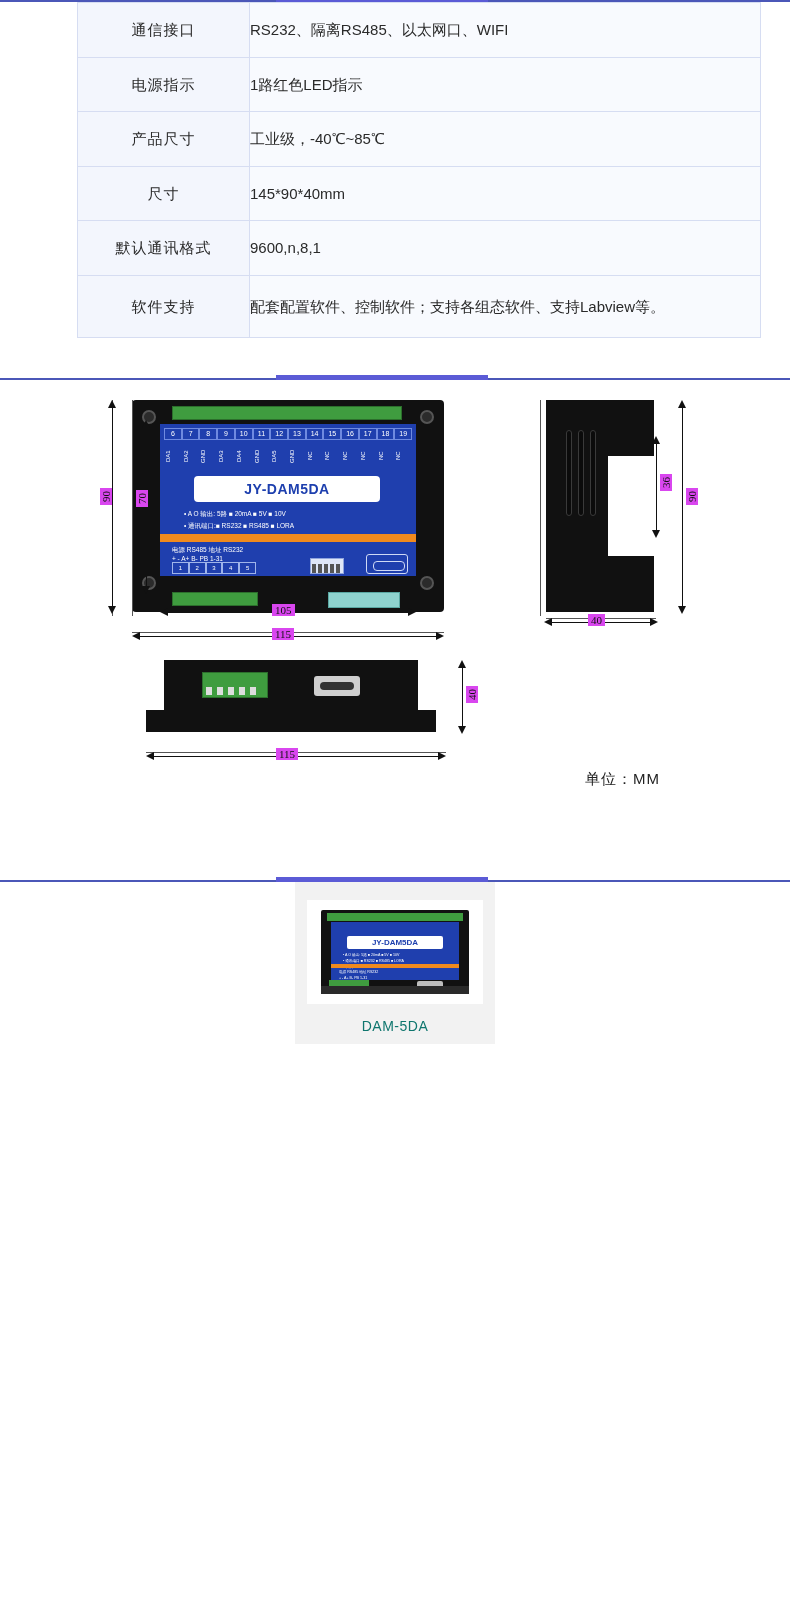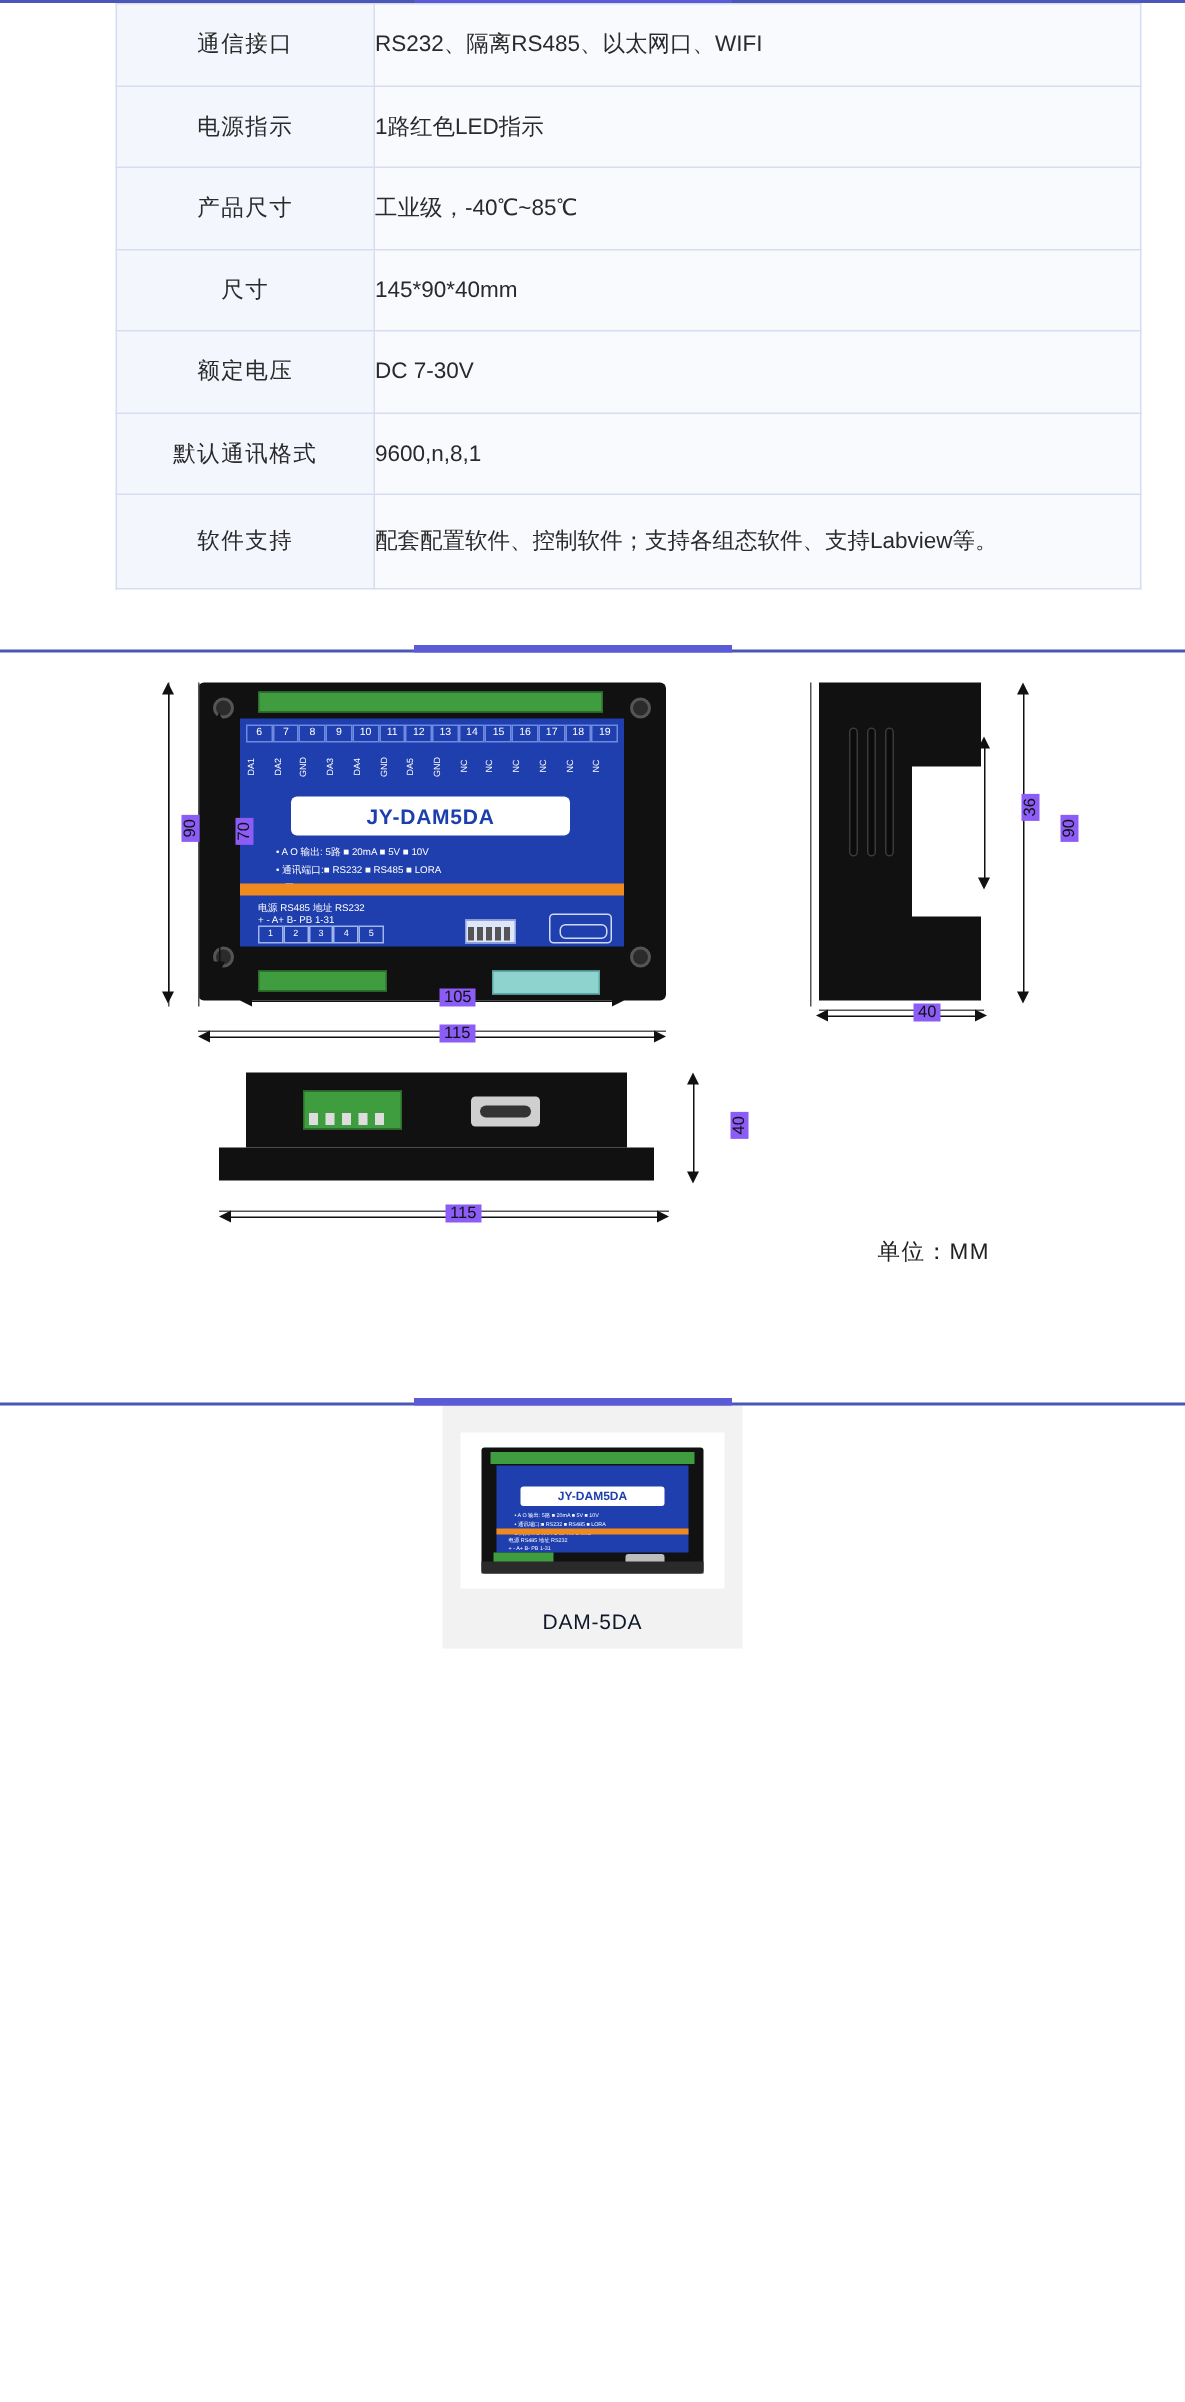--- a/index.html
+++ b/index.html
@@ -185,22 +185,22 @@
   }
 
   
   .dl { position: absolute; background: #111; }
   .dl.h { height: 1px; }
   .dl.v { width: 1px; }
   .ext { position: absolute; background: #555; }
   .ext.v { width: 1px; }
   .ext.h { height: 1px; }
   .dtxt {
-    position: absolute; font-size: 11px; color: #111; background: #8b5cf6;
-    padding: 0 3px; font-family: Liberation Sans, sans-serif; margin-left: 21px;
+    position: absolute; font-size: 11px; color: #111; background: #d946ef;
+    padding: 0 3px; font-family: Liberation Serif, serif;
   }
   .dtxt.rot { writing-mode: vertical-rl; transform: rotate(180deg); padding: 3px 0; }
   .arrow {
     position: absolute; width: 0; height: 0;
   }
   .ar-l { border-top: 4px solid transparent; border-bottom: 4px solid transparent; border-right: 8px solid #111; }
   .ar-r { border-top: 4px solid transparent; border-bottom: 4px solid transparent; border-left: 8px solid #111; }
   .ar-u { border-left: 4px solid transparent; border-right: 4px solid transparent; border-bottom: 8px solid #111; }
   .ar-d { border-left: 4px solid transparent; border-right: 4px solid transparent; border-top: 8px solid #111; }
 
@@ -246,21 +246,21 @@
     position: absolute; left: 0; bottom: 0; width: 148px; height: 8px; background: #2a2a2a;
   }
   .ph-pins {
     position: absolute; left: 8px; top: 70px; width: 40px; height: 10px; background: #3f9c3f;
   }
   .ph-db9 {
     position: absolute; left: 96px; top: 71px; width: 26px; height: 9px;
     background: #bdbdbd; border-radius: 2px;
   }
   .photo-caption {
-    text-align: center; font-size: 14px; color: #0f172a; padding-top: 14px;
+    text-align: center; font-size: 14px; color: #0f766e; padding-top: 14px;
     letter-spacing: 0.5px;
   }
 </style>
 </head>
 <body>
 
 <div class="page">
 
   <div class="section">
     <div class="rule-top">
@@ -278,24 +278,20 @@
             <td class="k">电源指示</td>
             <td class="v">1路红色LED指示</td>
           </tr>
           <tr>
             <td class="k">产品尺寸</td>
             <td class="v">工业级，-40℃~85℃</td>
           </tr>
           <tr>
             <td class="k">尺寸</td>
             <td class="v">145*90*40mm</td>
-          </tr>
-          <tr>
-            <td class="k">额定电压</td>
-            <td class="v">DC 7-30V</td>
           </tr>
           <tr>
             <td class="k">默认通讯格式</td>
             <td class="v">9600,n,8,1</td>
           </tr>
           <tr class="tall">
             <td class="k">软件支持</td>
             <td class="v">配套配置软件、控制软件；支持各组态软件、支持Labview等。</td>
           </tr>
         </tbody>

